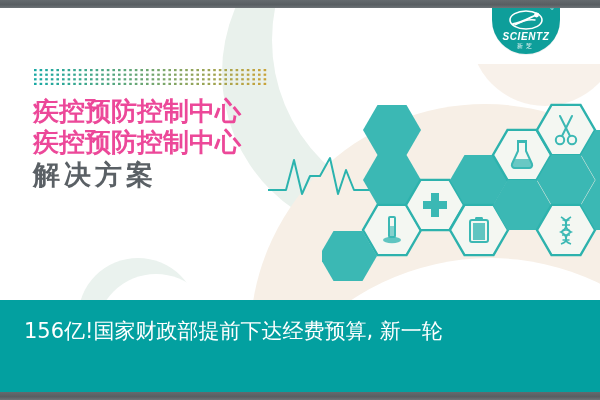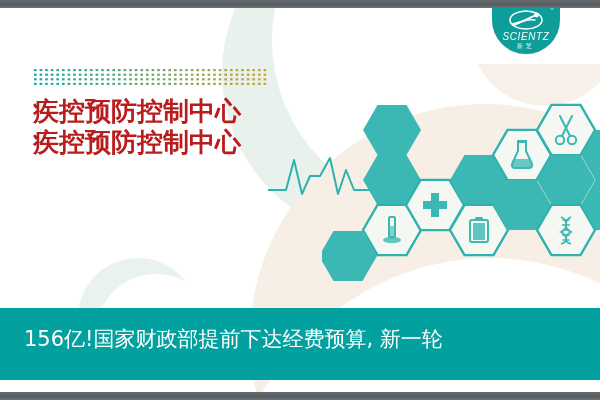--- a/index.html
+++ b/index.html
@@ -59,50 +59,50 @@
     position:absolute;inset:0;background:#0e9e9a;
     border-radius:0 0 34px 34px;
     box-shadow:0 1px 0 rgba(0,0,0,.06);
   }
   .logo-reg{
     position:absolute;top:4px;right:6px;color:#ffffff;font-size:5px;line-height:1;
   }
   .logo-mark{position:absolute;top:8px;left:50%;transform:translateX(-50%);}
   .logo-word{
     position:absolute;top:29px;left:0;width:68px;text-align:center;
-    color:#ffffff;font-size:10px;font-weight:400;letter-spacing:.6px;
+    color:#ffffff;font-size:10px;font-weight:700;letter-spacing:.6px;
     font-family:"Liberation Sans",sans-serif;font-style:italic;
   }
   .logo-sub{
     position:absolute;top:40px;left:0;width:68px;text-align:center;
     color:#ffffff;font-size:6px;letter-spacing:3px;opacity:.95;
   }
 
   
   .dot-pattern{position:absolute;top:68px;left:33px;z-index:20;}
 
   
   .headline{position:absolute;top:96px;left:33px;z-index:25;}
   .hl-line{
     font-size:26px;line-height:31px;font-weight:700;white-space:nowrap;
     font-family:"DejaVu Sans","Liberation Sans",sans-serif;
     letter-spacing:0px;
   }
-  .hl-teal{color:#b91c1c;}
+  .hl-teal{color:#ec4899;}
   .hl-dark{color:#5a6065;letter-spacing:4px;font-size:27px;line-height:34px;}
 
   
   .ecg{position:absolute;top:150px;left:268px;z-index:22;}
 
   
   .hexes{position:absolute;top:92px;left:322px;z-index:24;}
 
   
   .banner{
-    position:absolute;left:0;bottom:20px;width:600px;height:72px;
+    position:absolute;left:0;bottom:8px;width:600px;height:92px;
     background:#03a0a0;z-index:50;
   }
   .banner-text{
     position:absolute;top:16px;left:24px;width:556px;
     color:#ffffff;font-size:21px;line-height:30px;font-weight:400;
     font-family:"DejaVu Sans","Liberation Sans",sans-serif;
     letter-spacing:0px;
   }
   .banner-text div{white-space:nowrap;}
 </style>
@@ -308,20 +308,21 @@
         <rect x="213.80" y="14.80" width="2.6" height="2.2" fill="rgb(187,163,66)"></rect>
         <rect x="219.40" y="14.80" width="2.6" height="2.2" fill="rgb(191,163,63)"></rect>
         <rect x="225.00" y="14.80" width="2.6" height="2.2" fill="rgb(196,163,61)"></rect>
         <rect x="230.60" y="14.80" width="2.6" height="2.2" fill="rgb(200,163,58)"></rect>
       </svg>
   </div>
 
   <div class="headline">
     <div class="hl-line hl-teal">疾控预防控制中心</div>
     <div class="hl-line hl-teal">疾控预防控制中心</div>
+    <div class="hl-line hl-dark">解决方案</div>
   </div>
 
   <div class="ecg">
     <svg width="120" height="52" viewBox="0 0 120 52">
       <path d="M0 40 L18 40 L26 10 L34 44 L42 26 L52 26 L62 8 L70 44 L78 20 L86 40 L120 40" fill="none" stroke="#2bb3ae" stroke-width="2" stroke-linejoin="round" stroke-linecap="round"></path>
     </svg>
   </div>
 
   <div class="hexes">
     <svg width="280" height="200" viewBox="0 0 280 200" id="hexsvg">

